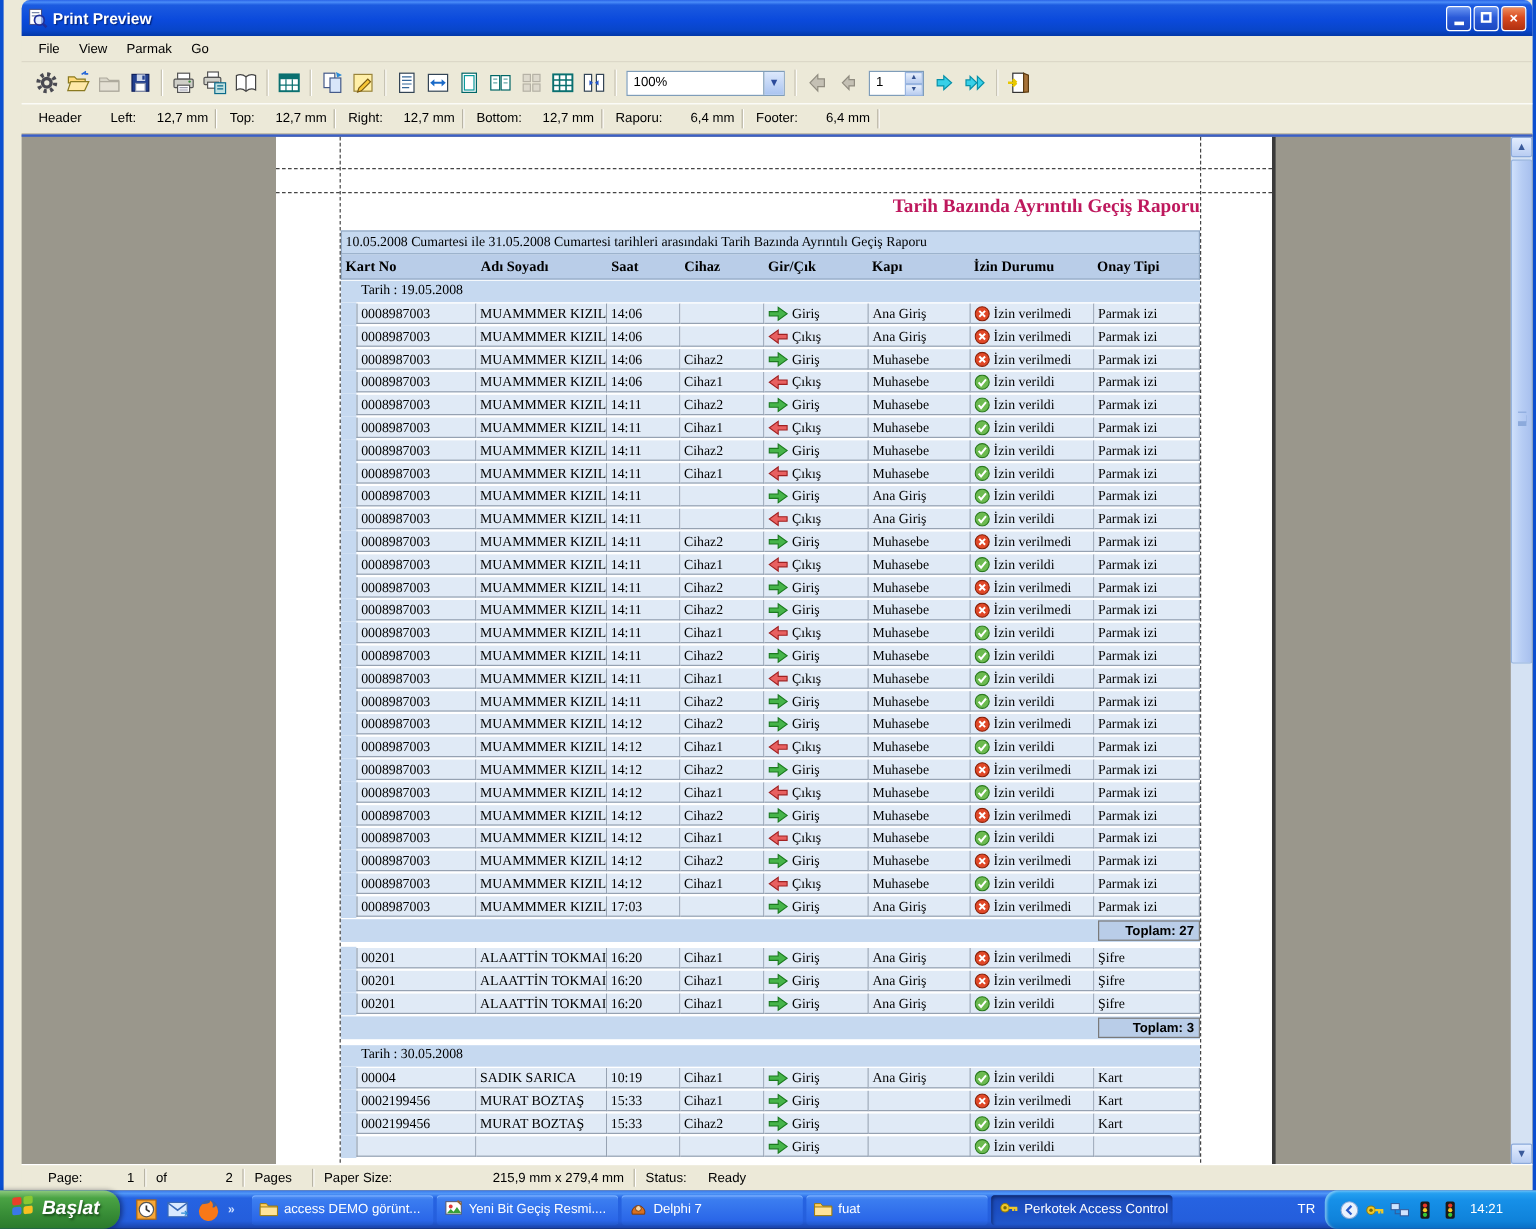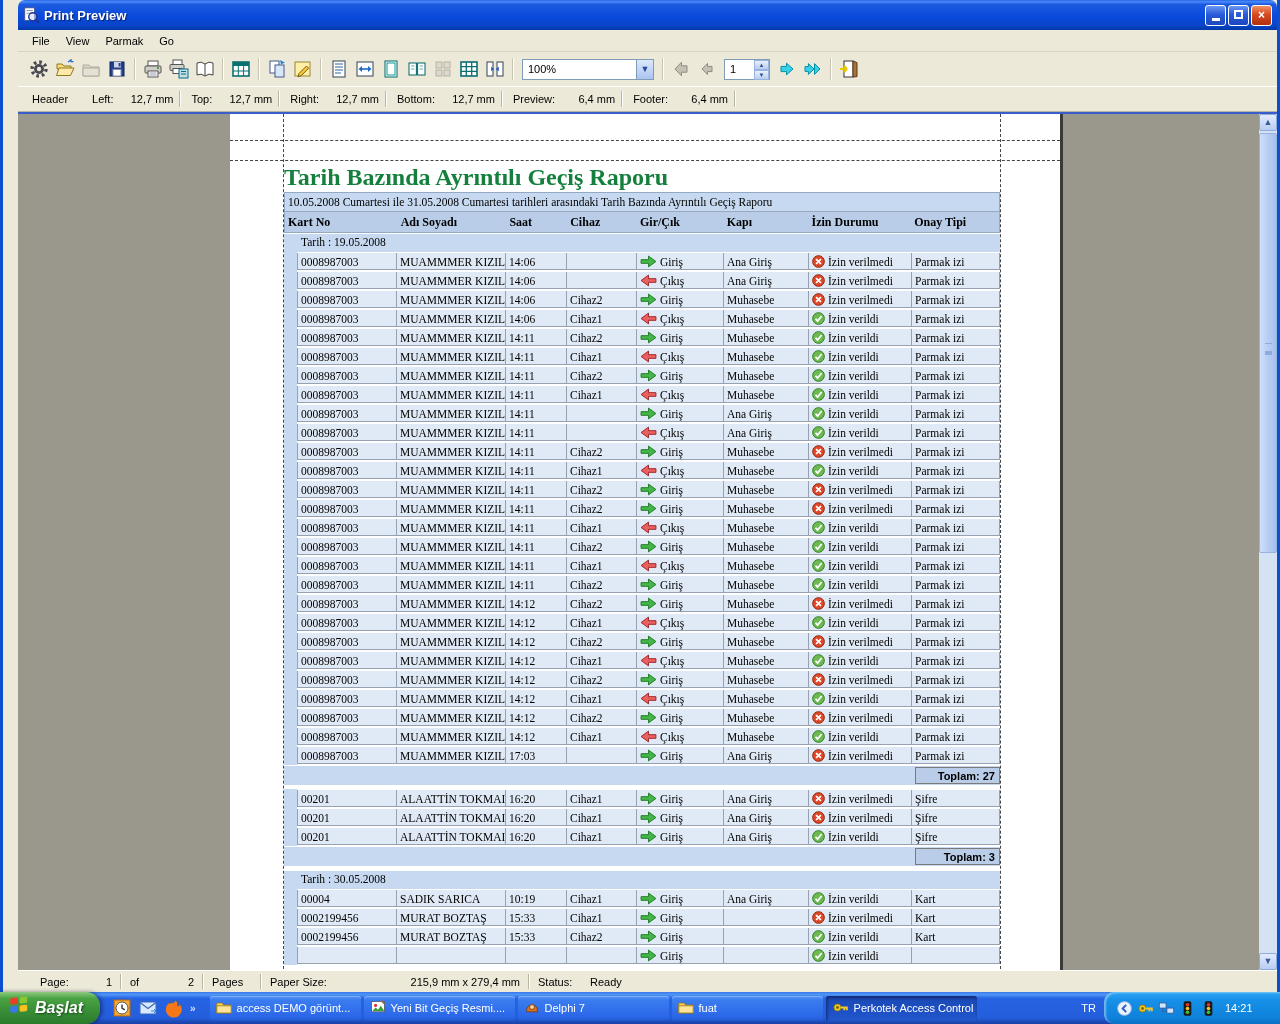--- a/index.html
+++ b/index.html
@@ -46,22 +46,22 @@
   .mfield { display:flex; }
   .mfield .fl { padding:0 4px 0 10px; }
   .mfield .fv { min-width:62px; text-align:right; padding-right:6px; }
   .msep { width:2px; height:16px; border-left:1px solid #b8b4a4; border-right:1px solid #fff; }
   
   .preview { flex:1; position:relative; background:#9a978c; border-top:2px solid #3a5fc8; overflow:hidden; }
   .page { position:absolute; left:212px; top:0; width:830px; height:860px; background:#fff;
           box-shadow:3px 0 0 #3a3a3a; overflow:hidden; }
   .dashv { position:absolute; top:0; bottom:0; border-left:1px dashed #444; z-index:6; }
   .dashh { position:absolute; left:0; right:0; border-top:1px dashed #444; z-index:6; }
-  .rtitle { position:absolute; left:54px; top:50px; width:716px; text-align:left;
-            font-family:"Liberation Serif", serif; font-weight:bold; font-size:24px; color:#15803d; }
+  .rtitle { position:absolute; left:54px; top:50px; width:716px; text-align:right;
+            font-family:"Liberation Serif", serif; font-weight:bold; font-size:16px; color:#be185d; }
   .rtable { position:absolute; left:54px; top:78px; width:716px; font-family:"Liberation Serif", serif; }
   .band { background:#c6d9f0; }
   .subt { height:20px; font-size:11.5px; padding:3px 0 0 3px; border:1px solid #93a9c4; white-space:nowrap; overflow:hidden; }
   .hrow { height:21px; display:flex; background:#b9cde8; font-weight:bold; font-size:12px; border:1px solid #93a9c4; border-top:none; }
   .hcell { padding:3px 0 0 3px; white-space:nowrap; overflow:hidden; }
   .grp { height:18px; font-size:11.5px; padding:2px 0 0 17px; background:#c6d9f0; margin-top:1px; }
   .row { height:19px; display:flex; background:#fff; }
   .rstrip { width:13px; height:19px; background:#c6d9f0; }
   .cell { height:17px; margin-top:1px; background:#e0eaf6; border-right:1px solid #96a2b2; border-bottom:1px solid #96a2b2;
           font-size:11.5px; padding:1px 1px 0 3px; white-space:nowrap; overflow:hidden; display:flex; align-items:center; gap:3px; }
@@ -340,21 +340,21 @@
         <span class="fl">Right:</span>
         <span class="fv">12,7 mm</span>
       </span>
       <span class="msep"></span>
       <span class="mfield">
         <span class="fl">Bottom:</span>
         <span class="fv">12,7 mm</span>
       </span>
       <span class="msep"></span>
       <span class="mfield">
-        <span class="fl">Preview:</span>
+        <span class="fl">Raporu:</span>
         <span class="fv">6,4 mm</span>
       </span>
       <span class="msep"></span>
       <span class="mfield">
         <span class="fl">Footer:</span>
         <span class="fv">6,4 mm</span>
       </span>
       <span class="msep"></span>
     </div>
 

